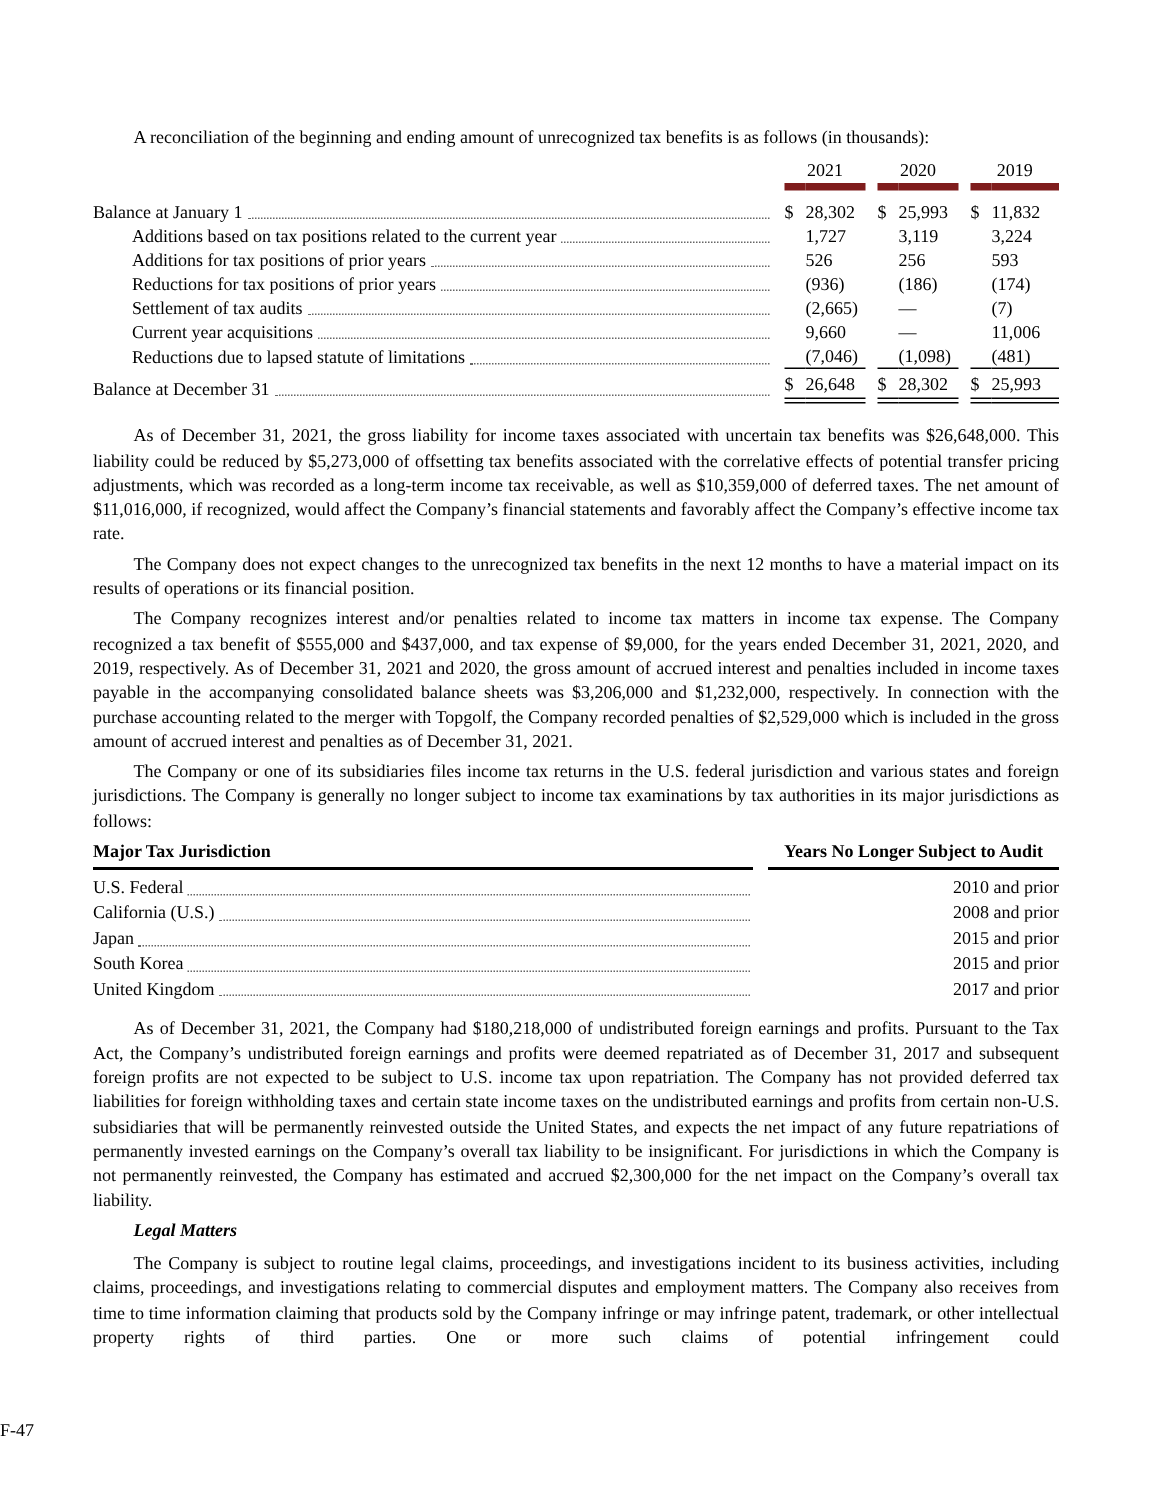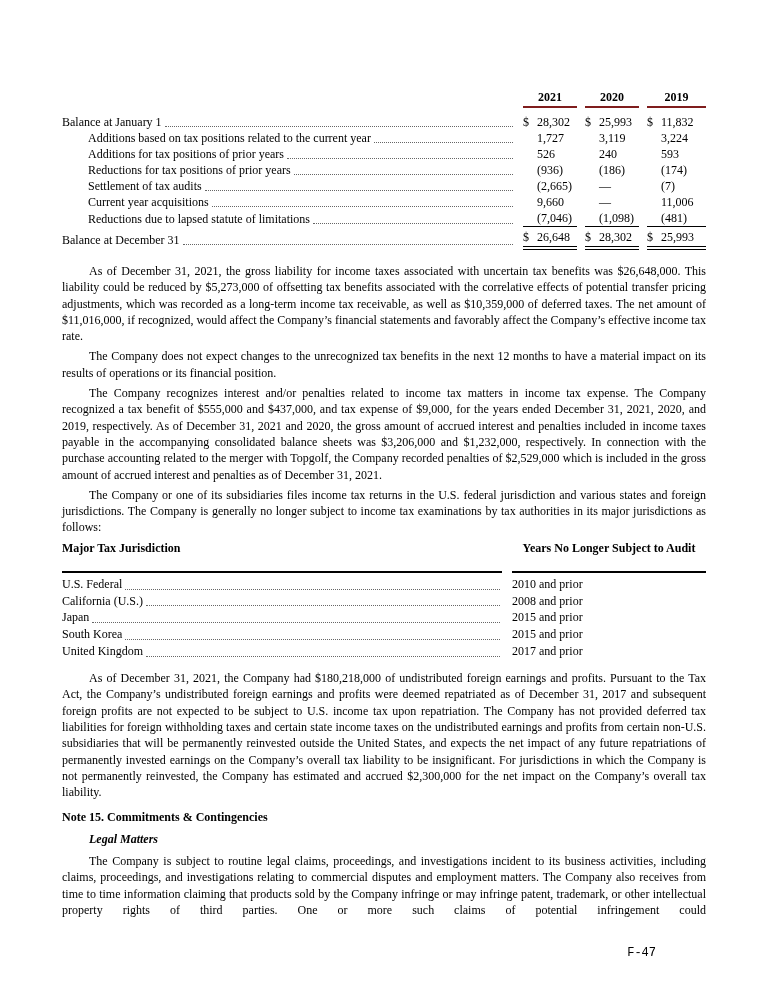--- a/index.html
+++ b/index.html
@@ -13,50 +13,51 @@
 
   p.body { margin: 0 0 4px 0; text-align: justify; text-indent: 27px; }
   p.cont { text-align-last: justify; }
 
   table { border-collapse: collapse; table-layout: fixed; width: 644px; }
   td, th { padding: 0; font-size: 12px; vertical-align: bottom; }
 
   
   .fin { margin: 6px 0 13px 0; }
   .fin td, .fin th { line-height: 16px; }
-  .fin th.yr { font-weight: bold; text-align: center; border-bottom: 2px solid #7f1d1d; padding-bottom: 1px; }
+  .fin th.yr { font-weight: normal; text-align: center; border-bottom: 5px solid #7f1d1d; padding-bottom: 1px; }
   .fin tbody tr.first td { padding-top: 6px; }
   .fin td.val { text-align: left; }
   .fin td.cur { text-align: left; }
   .fin tfoot td.rule { border-top: 1px solid #000; border-bottom: 4px double #000; padding-top: 2px; padding-bottom: 1px; }
 
   .lf { display: flex; }
   .lf .txt { white-space: nowrap; }
   .dots { flex: 1 1 auto; min-width: 6px; border-bottom: 1px dotted #666; margin: 0 2px 3px 3px; }
   .ind { padding-left: 26px; }
 
   
   .jur { margin: 4px 0 10px 0; }
   .jur td, .jur th { line-height: 16.9px; }
-  .jur th { font-weight: bold; border-bottom: 2px solid #000; padding-bottom: 14px; }
+  .jur th { font-weight: bold; border-bottom: 2px solid #000; padding-bottom: 2px; }
   .jur th.jl { text-align: left; }
   .jur th.jr { text-align: center; }
-  .jur td.jv { text-align: left; }
+  .jur td.jv { text-align: right; }
   .jur tbody tr.first td { padding-top: 3px; }
 
   .note-heading { font-weight: bold; margin: 8px 0 6px 0; }
   .sub-heading { font-weight: bold; font-style: italic; margin: 0 0 6px 0; padding-left: 27px; }
 
-  .footer { position: absolute; bottom: 39px; left: 0; width: 656px; text-align: right; font-family: Liberation Mono, monospace; }
+  .footer { position: absolute; bottom: 39px; left: 0; width: 656px; text-align: left; }
 </style>
 </head>
 <body>
 
 <div class="page">
 
+  <p class="body">A reconciliation of the beginning and ending amount of unrecognized tax benefits is as follows (in thousands):</p>
 
   <table class="fin">
     <colgroup>
       <col style="width:453px">
         <col style="width:8px">
         <col style="width:14px">
         <col style="width:40px">
       <col style="width:8px">
         <col style="width:14px">
         <col style="width:40px">
@@ -115,21 +116,21 @@
             <div class="lf ind">
               <span class="txt">Additions for tax positions of prior years</span>
               <span class="dots"></span>
             </div>
           </td>
         <td></td>
           <td class="cur"></td>
         <td class="val">526</td>
         <td></td>
           <td class="cur"></td>
-        <td class="val">240</td>
+        <td class="val">256</td>
         <td></td>
           <td class="cur"></td>
         <td class="val">593</td>
       </tr>
       <tr>
         <td>
             <div class="lf ind">
               <span class="txt">Reductions for tax positions of prior years</span>
               <span class="dots"></span>
             </div>
@@ -284,19 +285,18 @@
             </div>
           </td>
         <td></td>
         <td class="jv">2017 and prior</td>
       </tr>
     </tbody>
   </table>
 
   <p class="body">As of December 31, 2021, the Company had $180,218,000 of undistributed foreign earnings and profits. Pursuant to the Tax Act, the Company’s undistributed foreign earnings and profits were deemed repatriated as of December 31, 2017 and subsequent foreign profits are not expected to be subject to U.S. income tax upon repatriation. The Company has not provided deferred tax liabilities for foreign withholding taxes and certain state income taxes on the undistributed earnings and profits from certain non-U.S. subsidiaries that will be permanently reinvested outside the United States, and expects the net impact of any future repatriations of permanently invested earnings on the Company’s overall tax liability to be insignificant. For jurisdictions in which the Company is not permanently reinvested, the Company has estimated and accrued $2,300,000 for the net impact on the Company’s overall tax liability.</p>
 
-  <div class="note-heading">Note 15. Commitments &amp; Contingencies</div>
   <div class="sub-heading">Legal Matters</div>
   <p class="body cont">The Company is subject to routine legal claims, proceedings, and investigations incident to its business activities, including claims, proceedings, and investigations relating to commercial disputes and employment matters. The Company also receives from time to time information claiming that products sold by the Company infringe or may infringe patent, trademark, or other intellectual property rights of third parties. One or more such claims of potential infringement could</p>
 
 </div>
 
 <div class="footer">F-47</div>
 
 </body></html>

